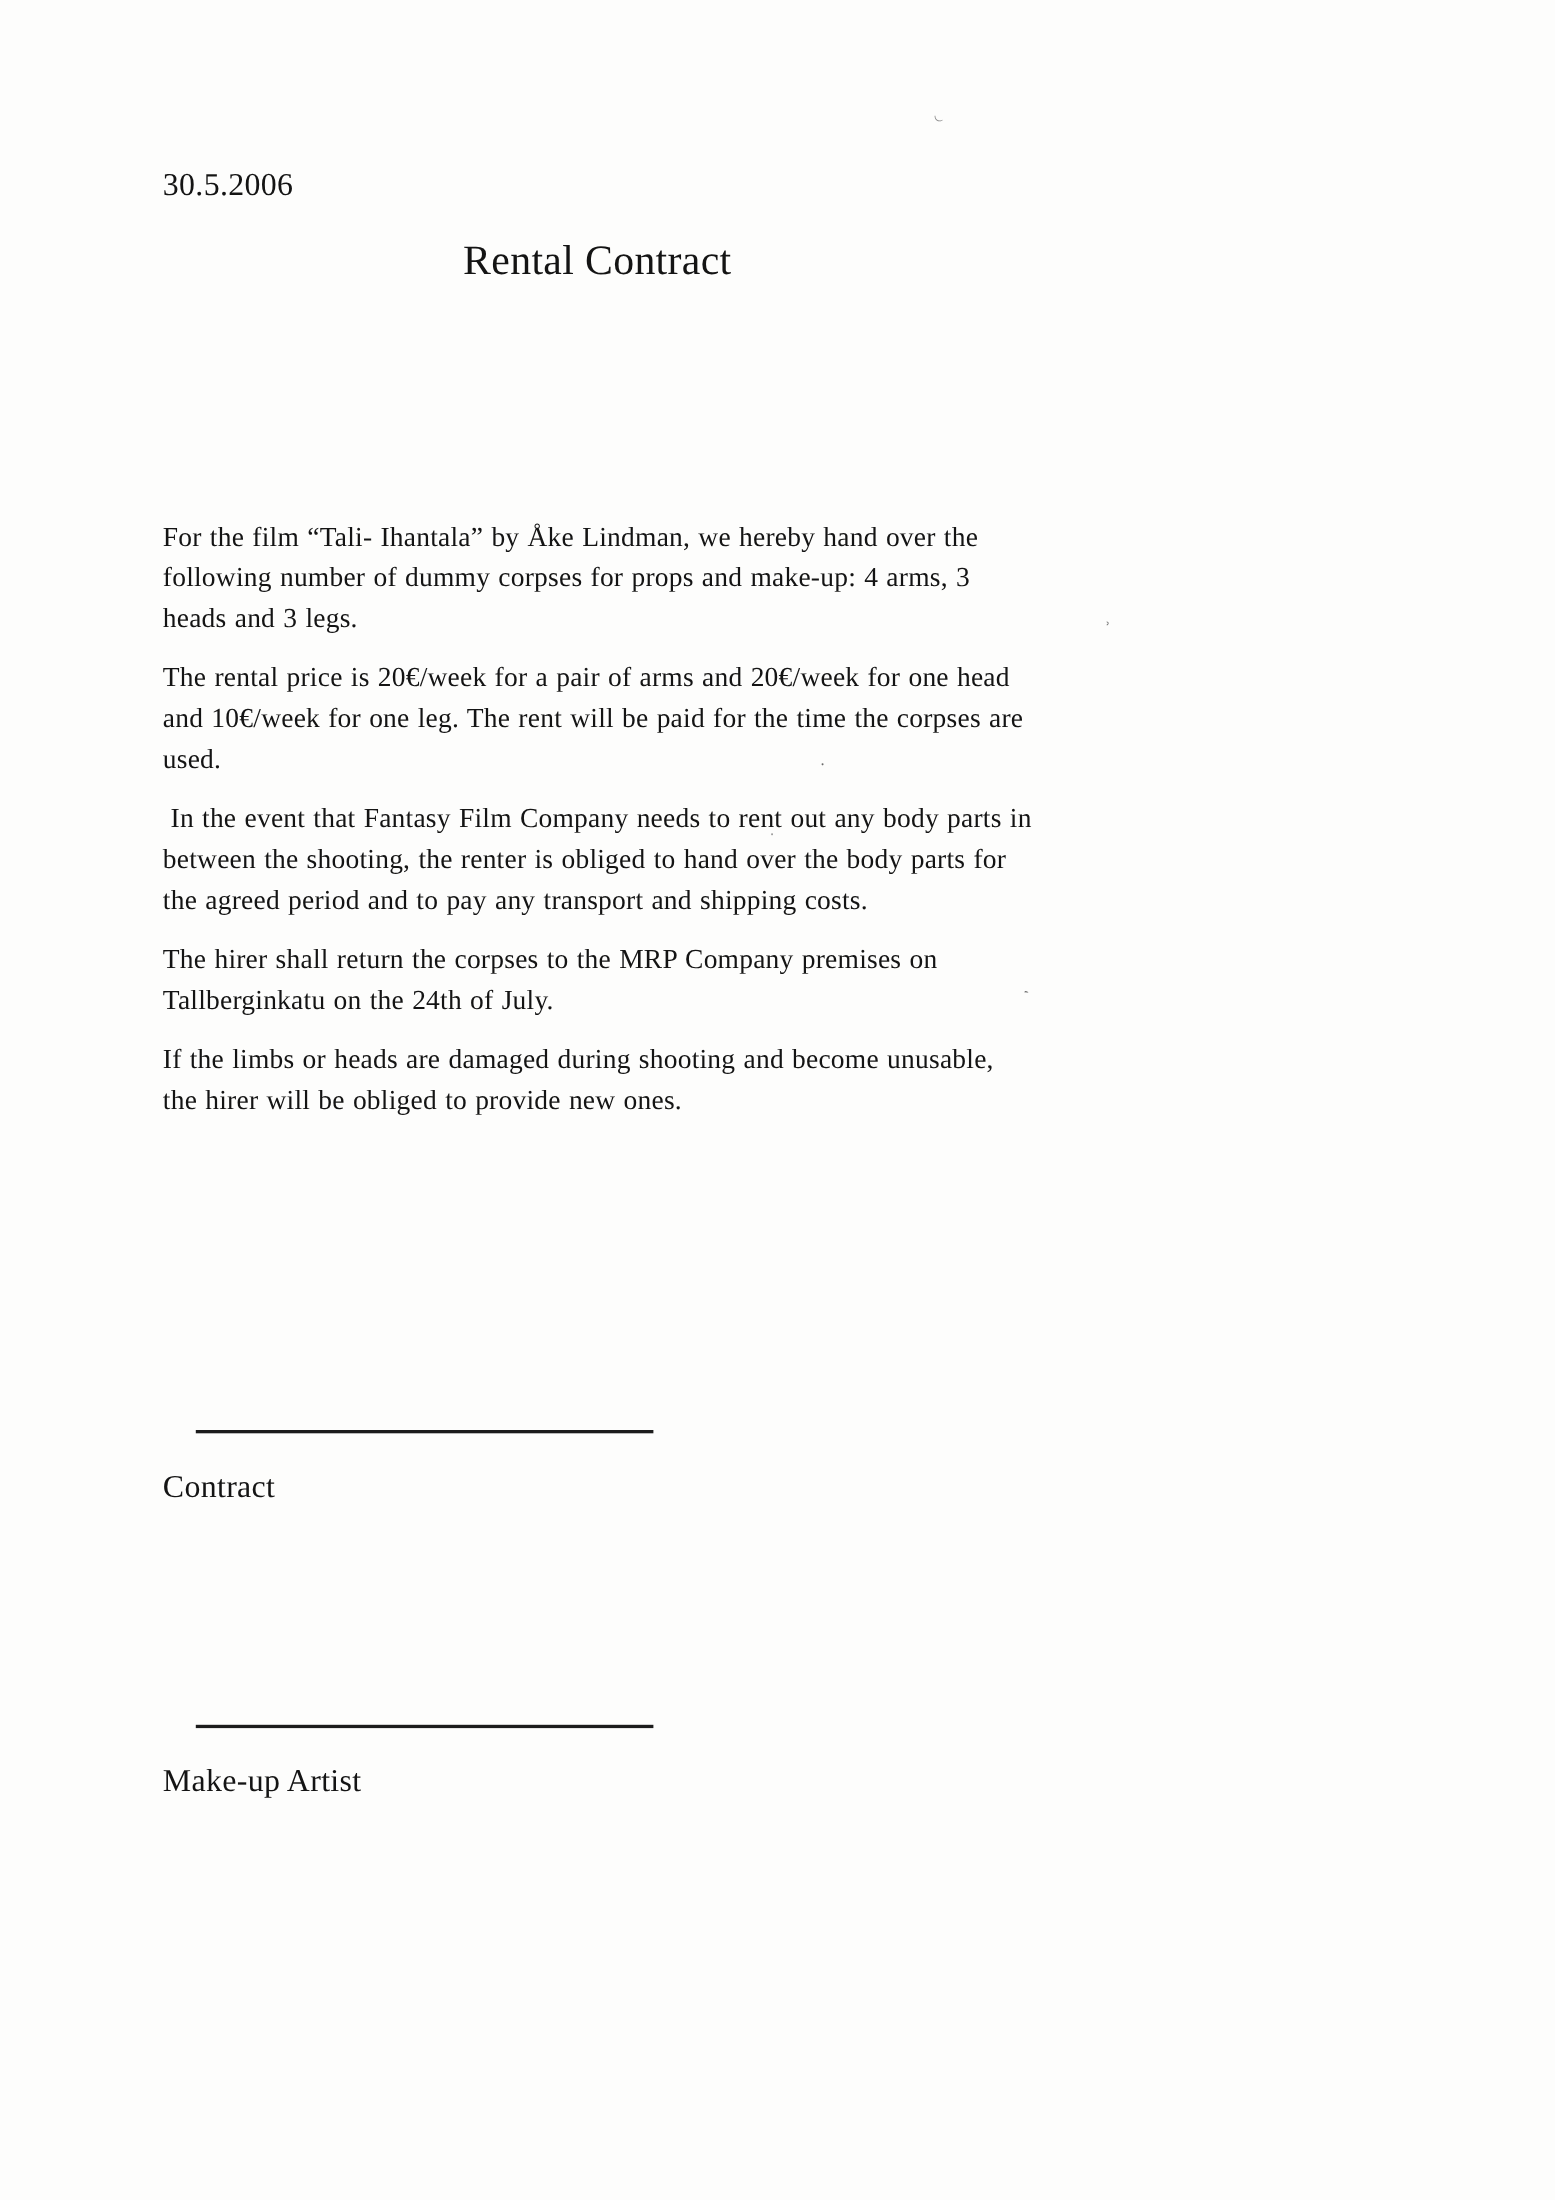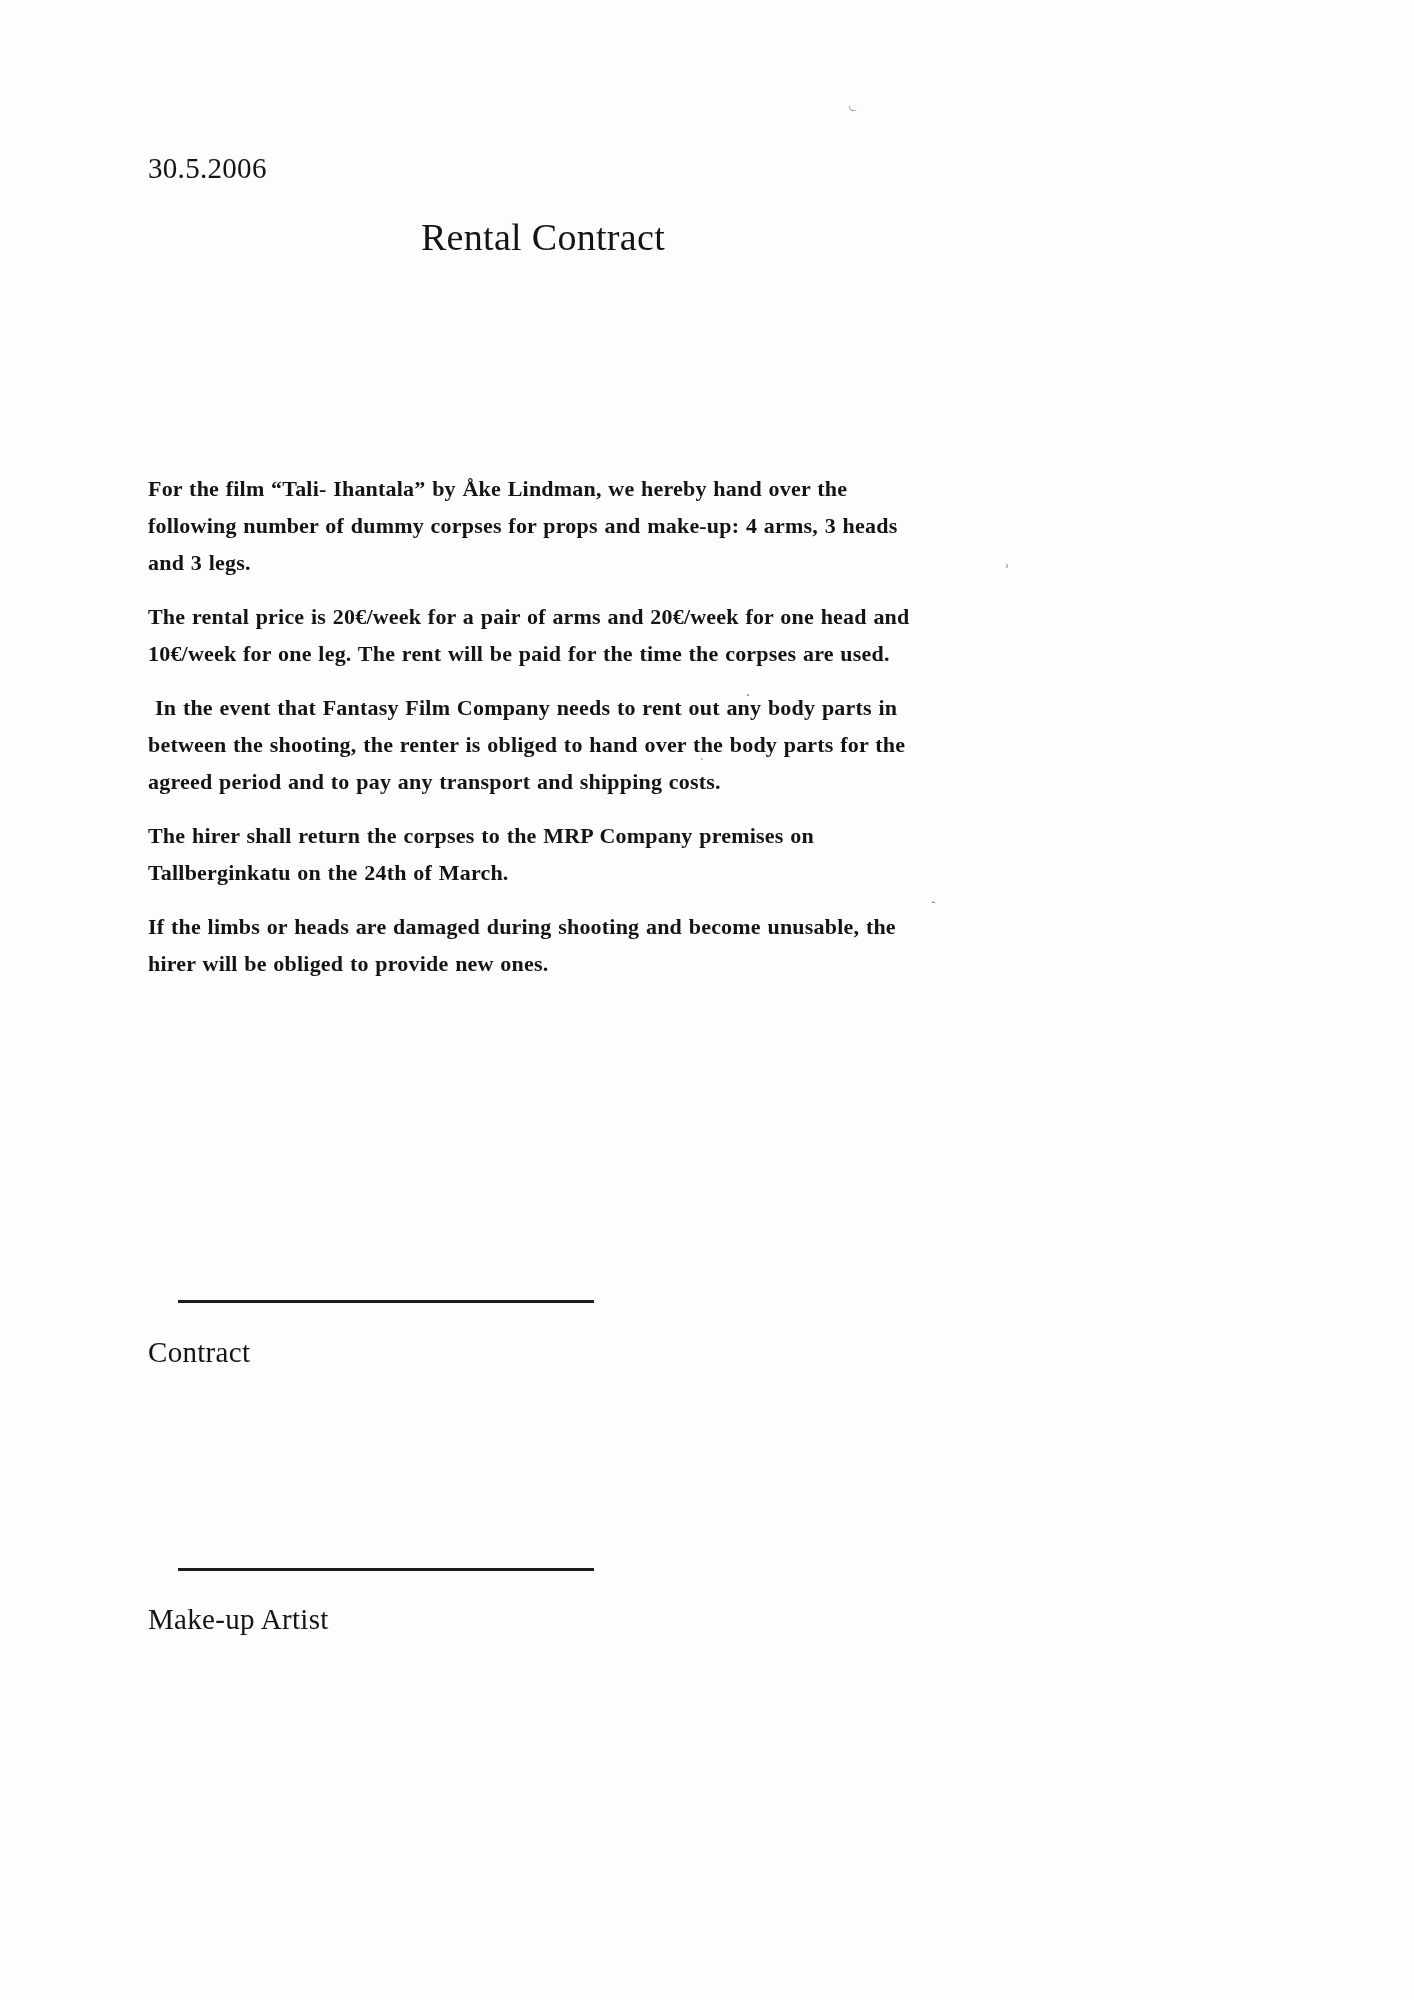--- a/index.html
+++ b/index.html
@@ -33,25 +33,24 @@
     letter-spacing: 0.3px;
   }
   .body-text {
     position: absolute;
     left: 148px;
     top: 470px;
     width: 790px;
   }
   .body-text p {
     margin: 0 0 17px 0;
-    font-size: 22px;
+    font-size: 25px;
     line-height: 37px;
     letter-spacing: 0.2px;
     word-spacing: 1px;
-    font-weight: bold;
   }
   .body-text p.indented {
     text-indent: 7px;
   }
   .sig-line {
     position: absolute;
     left: 178px;
     width: 416px;
     height: 0;
     border-top: 3px solid #1c1c1c;
@@ -85,21 +84,21 @@
 <div class="page">
 
   <div class="date">30.5.2006</div>
 
   <div class="doc-title">Rental Contract</div>
 
   <div class="body-text">
     <p>For the film “Tali- Ihantala” by Åke Lindman, we hereby hand over the following number of dummy corpses for props and make-up: 4 arms, 3 heads and 3 legs.</p>
     <p>The rental price is 20€/week for a pair of arms and 20€/week for one head and 10€/week for one leg. The rent will be paid for the time the corpses are used.</p>
     <p class="indented">In the event that Fantasy Film Company needs to rent out any body parts in between the shooting, the renter is obliged to hand over the body parts for the agreed period and to pay any transport and shipping costs.</p>
-    <p>The hirer shall return the corpses to the MRP Company premises on Tallberginkatu on the 24th of March.</p>
+    <p>The hirer shall return the corpses to the MRP Company premises on Tallberginkatu on the 24th of July.</p>
     <p>If the limbs or heads are damaged during shooting and become unusable, the hirer will be obliged to provide new ones.</p>
   </div>
 
   <div class="sig-line producer"></div>
   <div class="sig-label producer">Contract</div>
 
   <div class="sig-line makeup"></div>
   <div class="sig-label makeup">Make-up Artist</div>
 
   <span class="artifact a1">‿</span>

